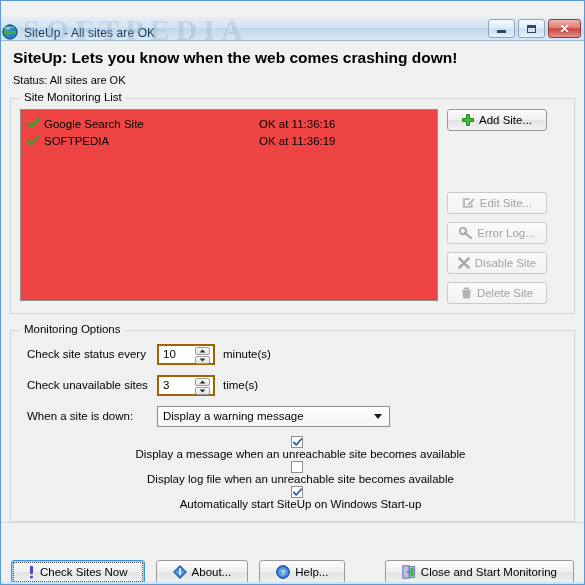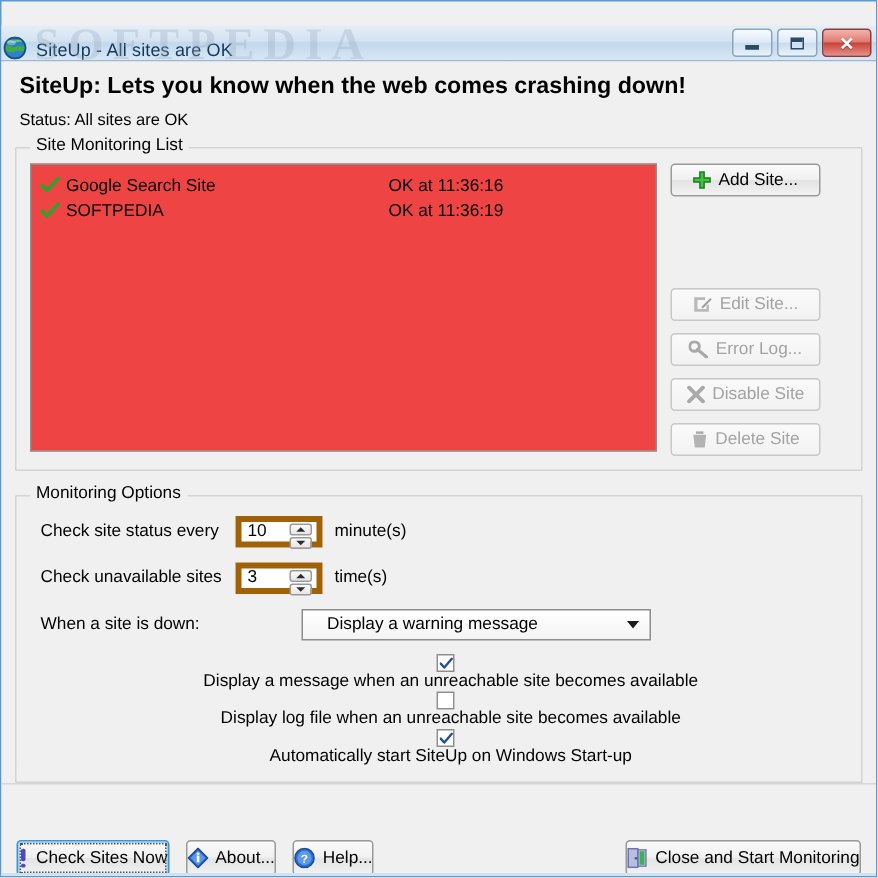--- a/index.html
+++ b/index.html
@@ -114,57 +114,57 @@
     flex:1 1 auto;display:flex;flex-direction:column;align-items:flex-start;
     padding-left:9px;
   }
   .btn{
     box-sizing:border-box;
     border:1px solid #9a9a9a;border-radius:3px;
     background:linear-gradient(to bottom,#fbfbfb 0%,#f0f0f0 48%,#e3e3e3 52%,#f2f2f2 100%);
     font-size:11.5px;color:#000;
     display:flex;align-items:center;justify-content:center;
     cursor:default;white-space:nowrap;
-    padding:0 0;
+    padding:0 16px;
   }
   .btn .bico{display:flex;align-items:center;margin-right:5px;flex:0 0 auto;}
   .btn.disabled{color:#a3a3a3;border-color:#c8c8c8;
     background:linear-gradient(to bottom,#fafafa 0%,#f2f2f2 100%);}
   .side-btn{width:100px;height:22px;}
   .gap-big{height:61px;}
   .gap-sm{height:8px;}
 
   
   #options-group{height:192px;margin-top:16px;}
   .options-inner{padding:12px 0 0 16px;box-sizing:border-box;}
   .orow{display:flex;align-items:center;height:22px;margin-bottom:9px;}
   .olabel{font-size:11.5px;color:#000;white-space:nowrap;}
   .olabel.w1{width:130px;}
   .spinner{
     width:58px;height:21px;box-sizing:border-box;
-    border:4px solid #a16207;background:#ffffff;
+    border:2px solid #a16207;background:#ffffff;
     display:flex;align-items:center;position:relative;
     font-size:11.5px;color:#000;padding-left:4px;
   }
   .spin-arrows{
     position:absolute;right:3px;top:1px;width:15px;height:17px;
     display:flex;flex-direction:column;justify-content:center;gap:1px;
   }
   .spin-btn{
     height:8px;border:1px solid #9a9a9a;border-radius:2px;
     background:linear-gradient(to bottom,#fafafa,#e6e6e6);
     display:flex;align-items:center;justify-content:center;
   }
   .unit{font-size:11.5px;margin-left:8px;}
   .combo{
     width:233px;height:21px;box-sizing:border-box;
     border:1px solid #8e8e8e;
     background:linear-gradient(to bottom,#ffffff 0%,#f4f4f4 100%);
     display:flex;align-items:center;justify-content:space-between;
-    font-size:11.5px;color:#000;padding:0 5px 0 16px;margin-left:44px;
+    font-size:11.5px;color:#000;padding:0 5px 0 5px;
   }
   .combo-arrow{
     width:0;height:0;border-left:4px solid transparent;border-right:4px solid transparent;
     border-top:5px solid #1a1a1a;margin-right:2px;
   }
   .crow{display:flex;align-items:center;height:21px;margin-bottom:4px;flex-direction:column;}
   .cbox{
     width:12px;height:12px;box-sizing:border-box;flex:0 0 12px;
     border:1px solid #8e8e8e;background:#ffffff;margin-right:7px;
     display:flex;align-items:center;justify-content:center;

